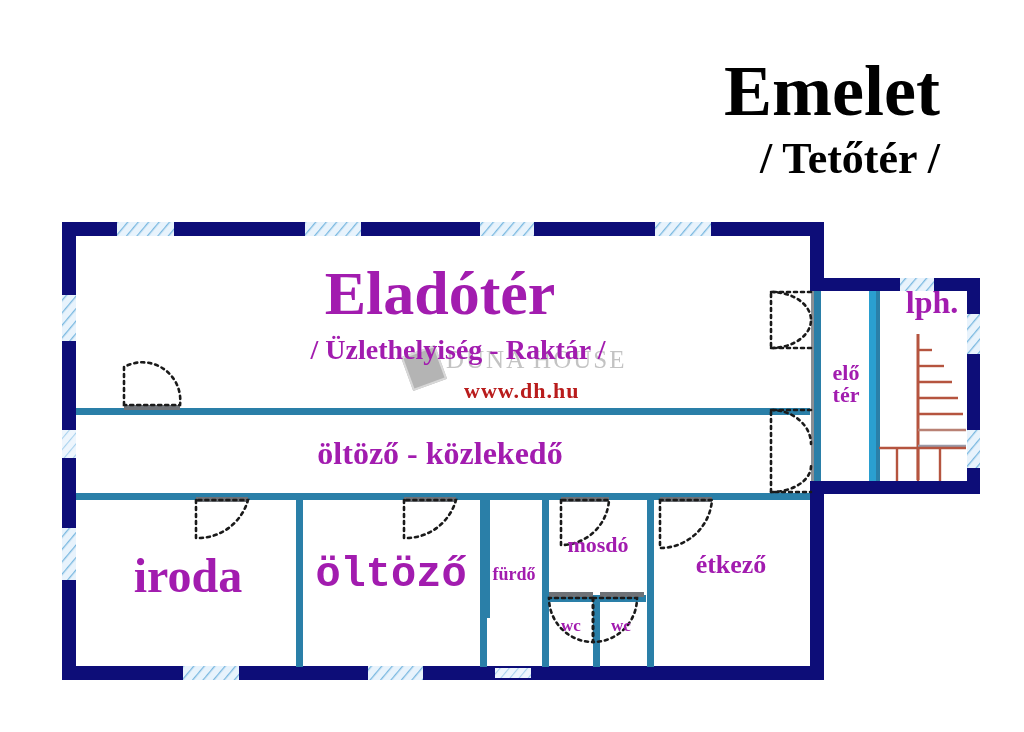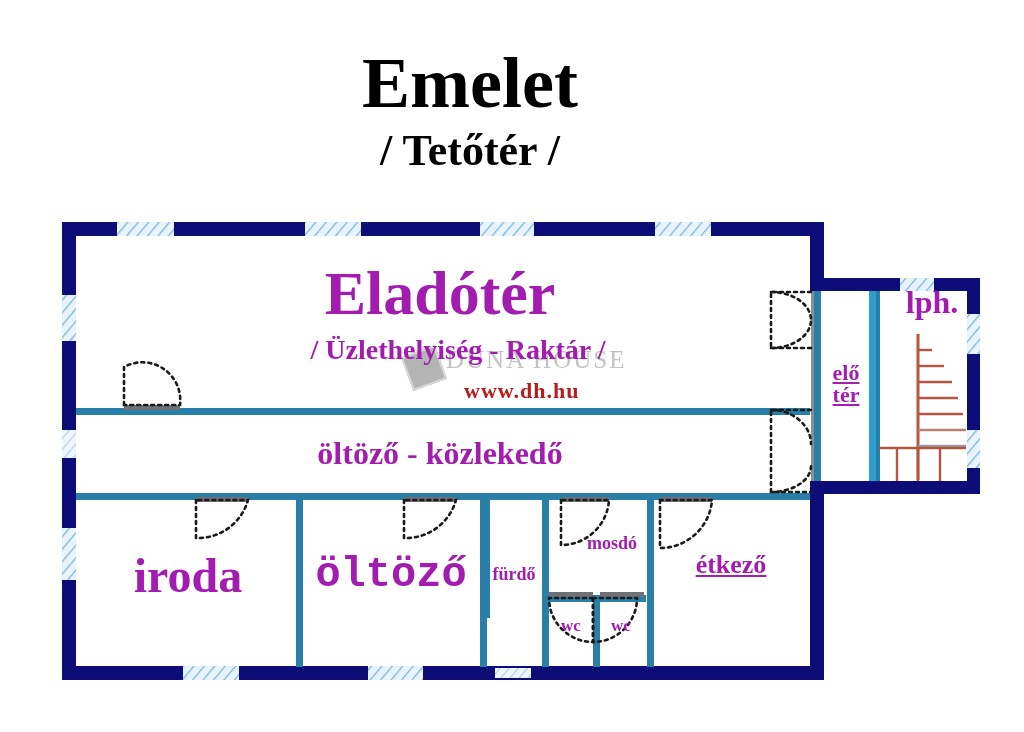--- a/index.html
+++ b/index.html
@@ -16,23 +16,23 @@
     width: 1024px;
     height: 732px;
     background: #ffffff;
     overflow: hidden;
   }
 
   
   #heading {
     position: absolute;
     left: 0;
-    top: 44px;
+    top: 52px;
     width: 940px;
-    text-align: center;
+    text-align: right;
   }
   #plan-title {
     font-family: "Liberation Serif", serif;
     font-weight: bold;
     font-size: 72px;
     line-height: 78px;
     color: #000000;
     letter-spacing: 0px;
   }
   #plan-subtitle {
@@ -56,29 +56,29 @@
   
   .room-label {
     position: absolute;
     font-family: "Liberation Serif", serif;
     font-weight: bold;
     color: #a21caf;
     text-align: center;
     white-space: nowrap;
     line-height: 1.02;
   }
-  .room-label.two-line { white-space: normal; text-decoration: underline; }
+  .room-label.two-line { white-space: normal; }
 
   #label-eladoter     { left: 130px; top: 262px; width: 620px; font-size: 62px; }
   #label-eladoter-sub { left: 148px; top: 336px; width: 620px; font-size: 28px; }
   #label-folyoso      { left: 130px; top: 437px; width: 620px; font-size: 32px; }
   #label-iroda        { left:  78px; top: 552px; width: 220px; font-size: 48px; }
   #label-oltozo       { left: 300px; top: 554px; width: 182px; font-size: 42px; font-family: Liberation Mono, monospace; }
   #label-furdo        { left: 484px; top: 565px; width:  60px; font-size: 18px; }
-  #label-mosdo        { left: 560px; top: 534px; width: 104px; font-size: 18px; }
+  #label-mosdo        { left: 546px; top: 534px; width: 104px; font-size: 22px; }
   #label-wc-1         { left: 547px; top: 617px; width:  48px; font-size: 17px; }
   #label-wc-2         { left: 597px; top: 617px; width:  48px; font-size: 17px; }
   #label-konyha       { left: 652px; top: 552px; width: 158px; font-size: 26px; }
   #label-eloter       { left: 820px; top: 362px; width:  52px; font-size: 22px; }
   #label-lph          { left: 880px; top: 286px; width: 104px; font-size: 32px; }
 
   
   #watermark {
     position: absolute;
     left: 404px;

